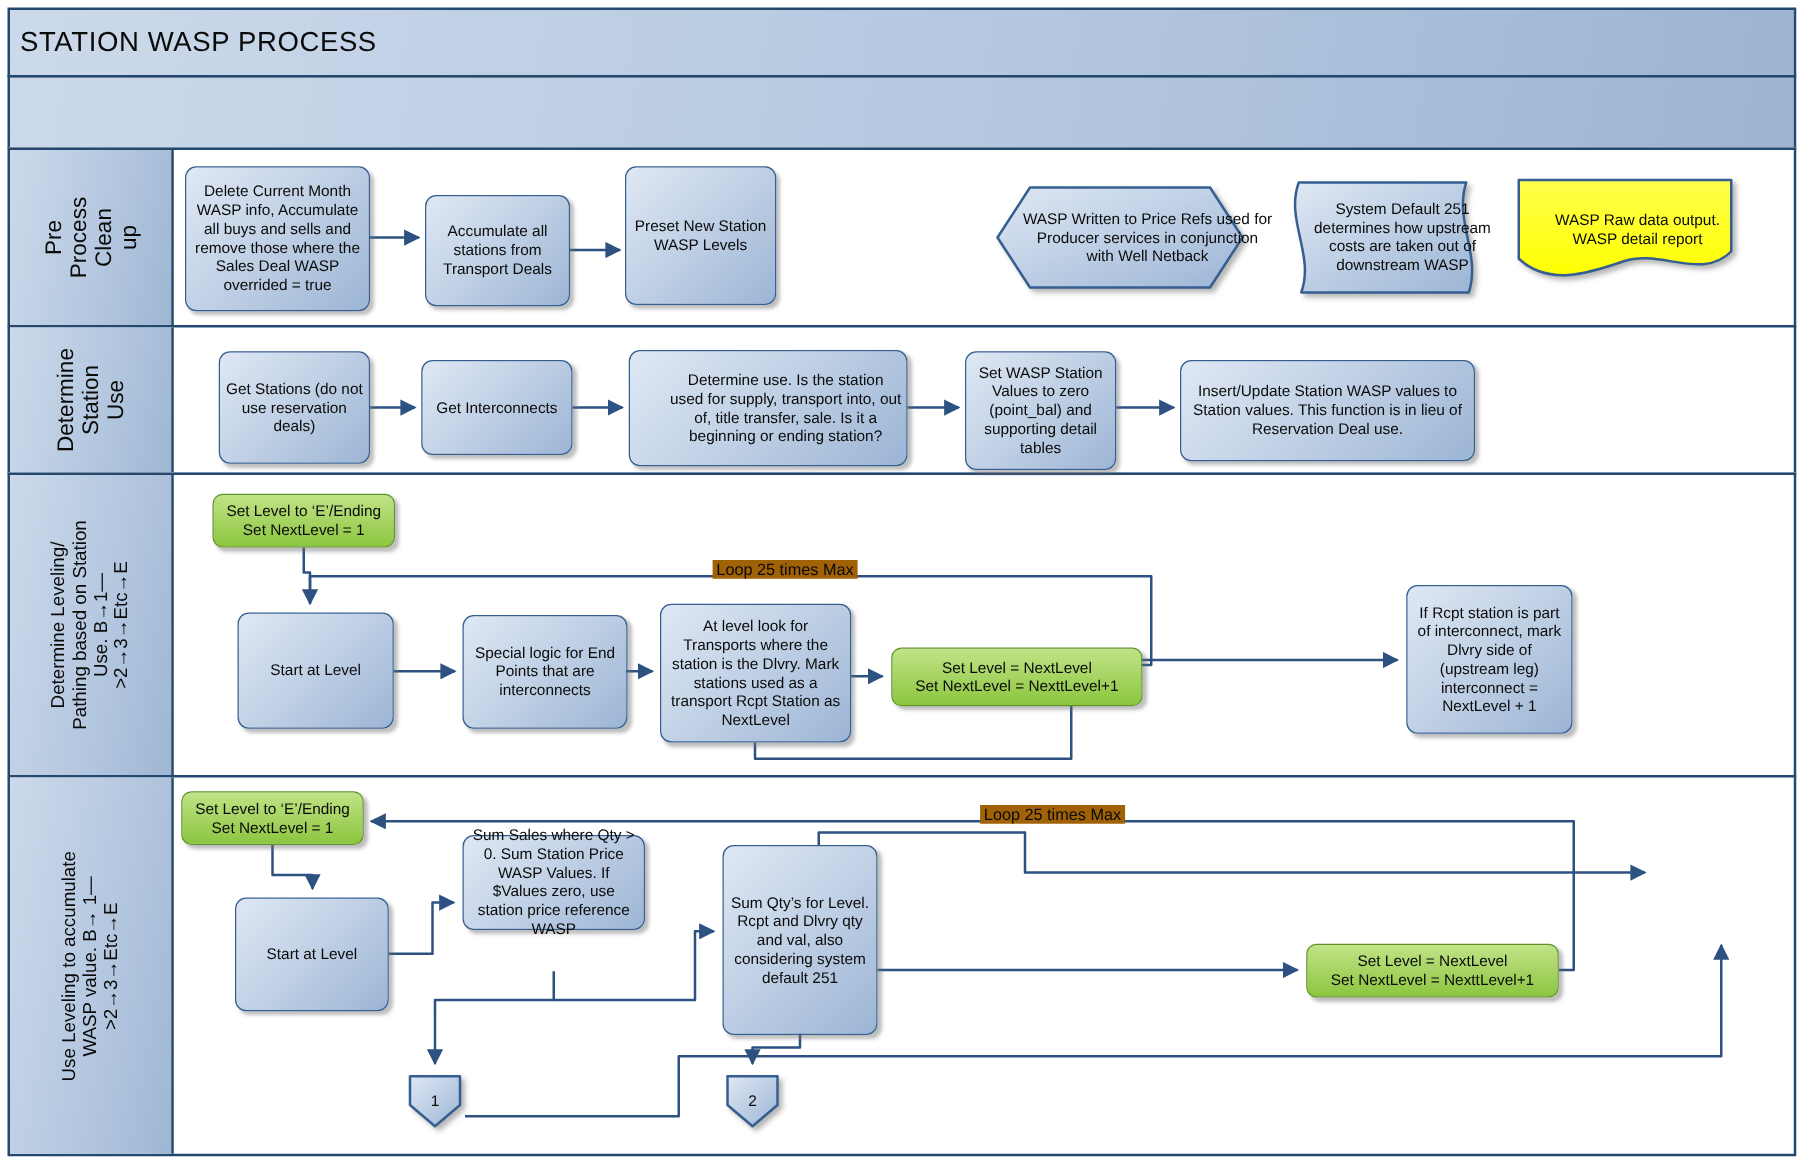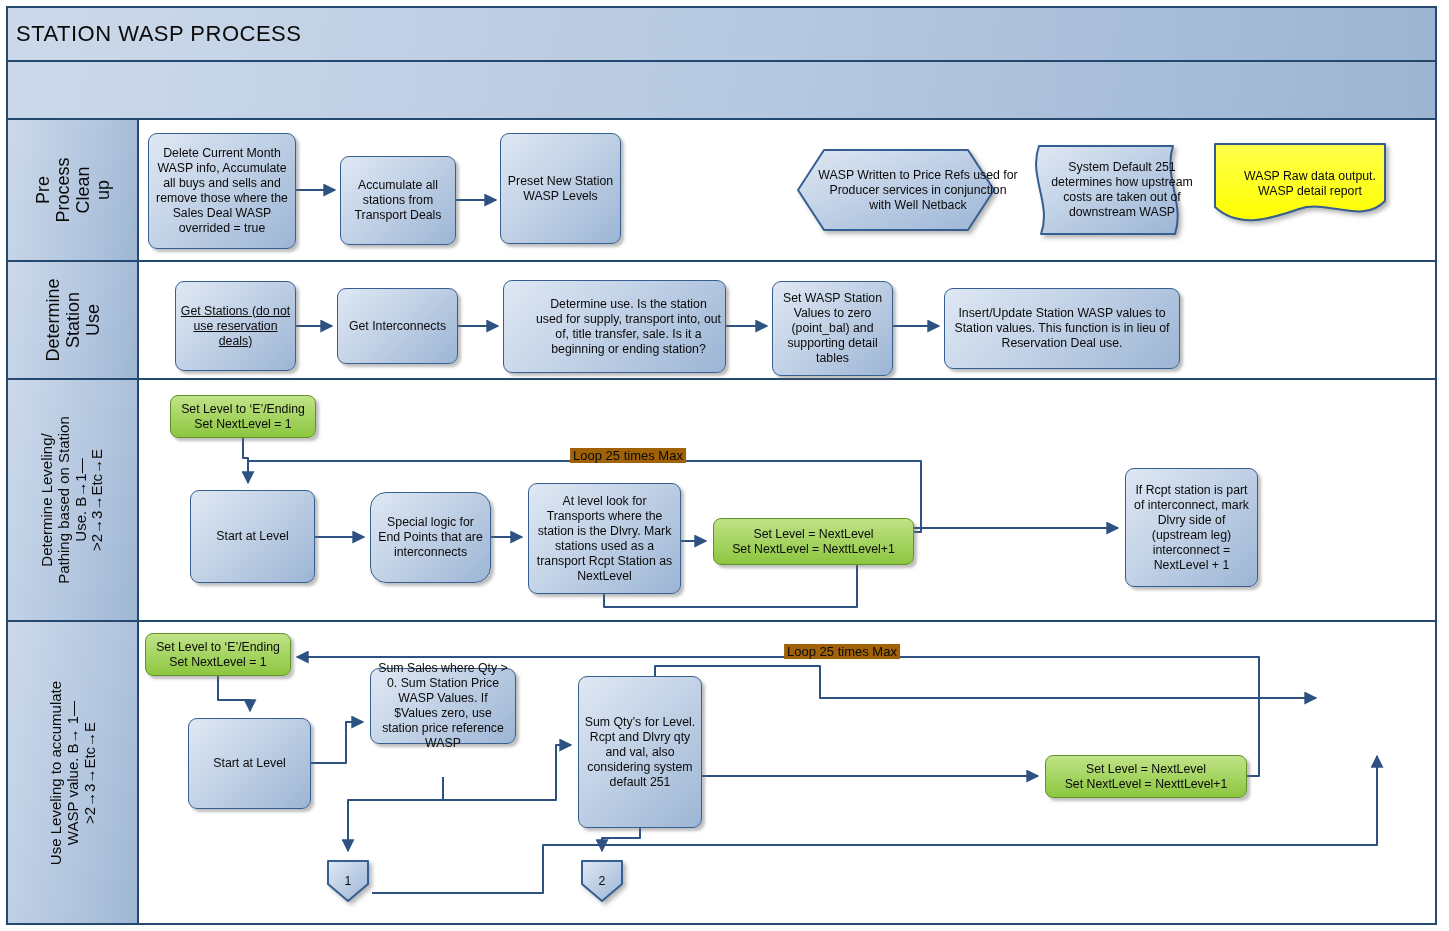--- a/index.html
+++ b/index.html
@@ -141,30 +141,30 @@
         <stop offset="0" stop-color="#ffff4d"></stop>
             <stop offset="1" stop-color="#ffff00"></stop>
           </linearGradient>
         </defs>
       <path d="M3,3 H173 V60 C150,84 116,58 87,68 C58,78 27,88 3,66 Z" fill="url(#gdoc)" stroke="#365f91" stroke-width="2" stroke-linejoin="round"></path>
     </svg>
     <div class="lbl" style="padding:0 10px 18px 10px;">WASP Raw data output.
 WASP detail report</div>
   </div>
 
-  <div class="node" style="left:175px;top:281px;width:121px;height:90px;text-decoration:underline;">Get Stations (do not use reservation deals)</div>
+  <div class="node" style="left:175px;top:281px;width:121px;height:90px;">Get Stations (do not use reservation deals)</div>
   <div class="node" style="left:337px;top:288px;width:121px;height:76px;">Get Interconnects</div>
   <div class="node" style="left:503px;top:280px;width:223px;height:93px;padding-left:32px;">Determine use. Is the station used for supply, transport into, out of, title transfer, sale.  Is it a beginning or ending station?</div>
   <div class="node" style="left:772px;top:281px;width:121px;height:95px;">Set WASP Station Values to zero (point_bal) and supporting detail tables</div>
   <div class="node" style="left:944px;top:288px;width:236px;height:81px;">Insert/Update Station WASP values to Station values.  This function is in lieu of Reservation Deal use.</div>
 
   <div class="node green" style="left:170px;top:395px;width:146px;height:43px;">Set Level to ‘E’/Ending
 Set NextLevel = 1</div>
   <div class="node" style="left:190px;top:490px;width:125px;height:93px;">Start at Level</div>
-  <div class="node" style="left:370px;top:492px;width:121px;height:91px;border-radius:16px;">Special logic for End Points that are interconnects</div>
+  <div class="node" style="left:370px;top:492px;width:132px;height:91px;">Special logic for End Points that are interconnects</div>
   <div class="node" style="left:528px;top:483px;width:153px;height:111px;">At level look for Transports where the station is the Dlvry. Mark stations used as a transport Rcpt Station as NextLevel</div>
   <div class="node green" style="left:713px;top:518px;width:201px;height:47px;">Set Level = NextLevel
 Set NextLevel = NexttLevel+1</div>
   <div class="node" style="left:1125px;top:468px;width:133px;height:119px;">If Rcpt station is part of interconnect, mark Dlvry side of (upstream leg) interconnect = NextLevel + 1</div>
   <div class="looplbl" style="left:628px;top:448px;">Loop 25 times Max</div>
 
   <div class="node green" style="left:145px;top:633px;width:146px;height:43px;">Set Level to ‘E’/Ending
 Set NextLevel = 1</div>
   <div class="node" style="left:188px;top:718px;width:123px;height:91px;">Start at Level</div>
   <div class="node" style="left:370px;top:668px;width:146px;height:76px;">Sum Sales where Qty &gt; 0. Sum Station Price WASP Values.  If $Values zero, use station price reference WASP</div>

